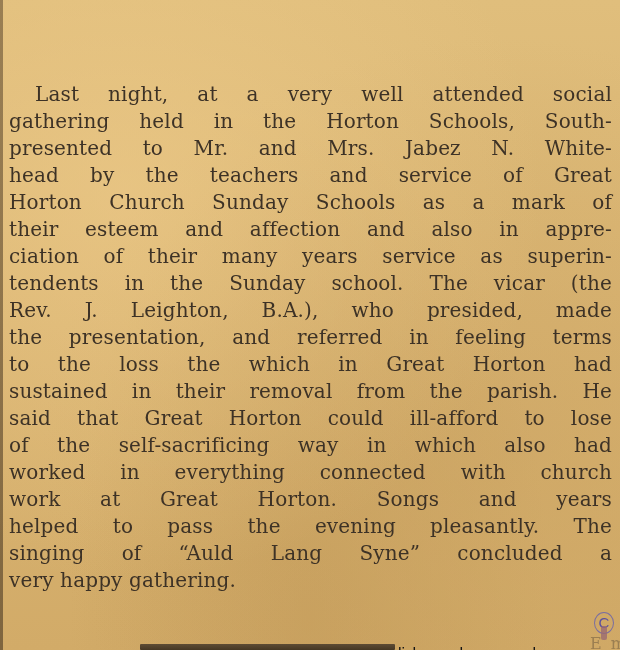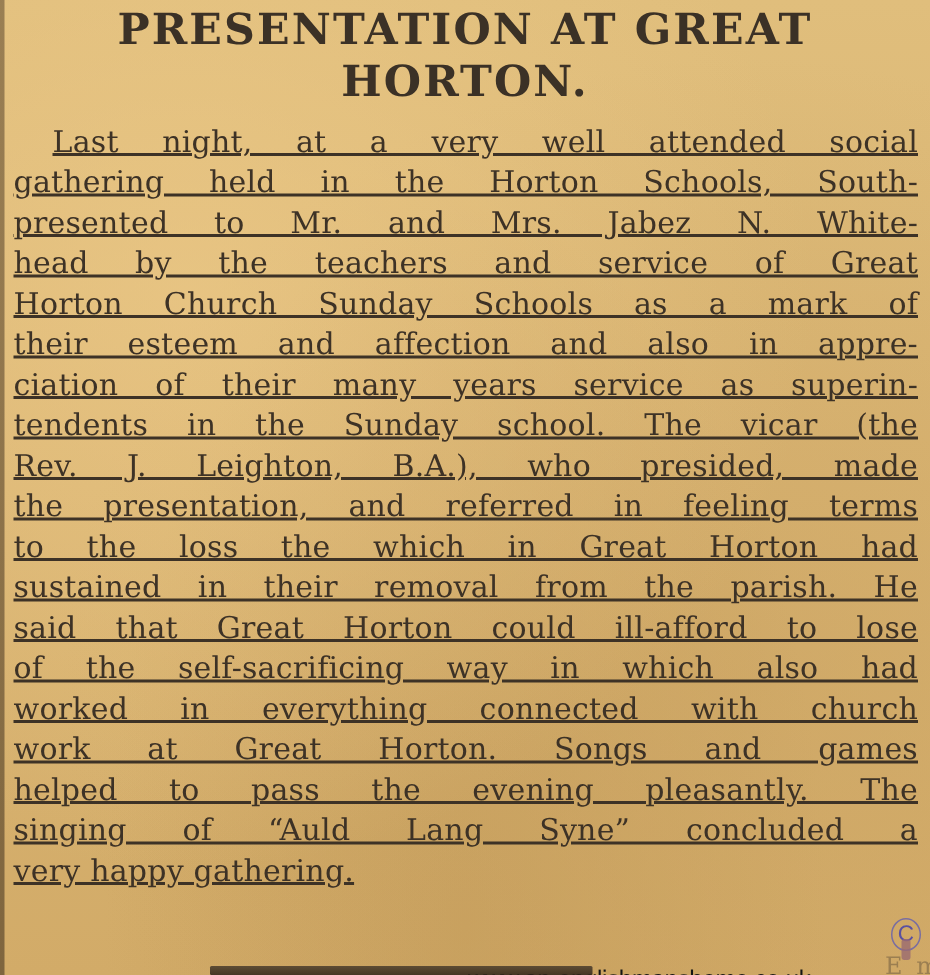--- a/index.html
+++ b/index.html
@@ -58,21 +58,20 @@
       color: #3d3226;
     }
     .text-line {
       display: block;
       height: 27px;
       line-height: 27px;
       white-space: nowrap;
       text-align: justify;
       text-align-last: justify;
       letter-spacing: 0.15px;
-      text-decoration: underline;
     }
     .text-line.indent {
       padding-left: 26px;
     }
     .text-line.last {
       text-align-last: left;
     }
     .watermark {
       position: absolute;
       left: 312px;
@@ -127,42 +126,38 @@
       border-radius: 1px;
       opacity: 0.85;
     }
   </style>
 </head>
 <body>
 
 <div class="clipping">
   <div class="left-edge"></div>
 
-  <h1 class="headline">
-    <span class="headline-line">PRESENTATION AT GREAT</span>
-    <span class="headline-line">HORTON.</span>
-  </h1>
 
   <div class="body-text">
     <span class="text-line indent">Last night, at a very well attended social</span>
     <span class="text-line">gathering held in the Horton Schools, South-</span>
     <span class="text-line">presented to Mr. and Mrs. Jabez N. White-</span>
     <span class="text-line">head by the teachers and service of Great</span>
     <span class="text-line">Horton Church Sunday Schools as a mark of</span>
     <span class="text-line">their esteem and affection and also in appre-</span>
     <span class="text-line">ciation of their many years service as superin-</span>
     <span class="text-line">tendents in the Sunday school.  The vicar (the</span>
     <span class="text-line">Rev. J. Leighton, B.A.), who presided, made</span>
     <span class="text-line">the presentation, and referred in feeling terms</span>
     <span class="text-line">to the loss the which in Great Horton had</span>
     <span class="text-line">sustained in their removal from the parish. He</span>
     <span class="text-line">said that Great Horton could ill-afford to lose</span>
     <span class="text-line">of the self-sacrificing way in which also had</span>
     <span class="text-line">worked in everything connected with church</span>
-    <span class="text-line">work at Great Horton.  Songs and games</span>
+    <span class="text-line">work at Great Horton.  Songs and years</span>
     <span class="text-line">helped to pass the evening pleasantly.  The</span>
     <span class="text-line">singing of “Auld Lang Syne” concluded a</span>
     <span class="text-line last">very happy gathering.</span>
   </div>
 
   <div class="watermark">www.an-englishmanshome.co.uk</div>
   <div class="copyright-icon">C</div>
   <div class="copyright-figure"></div>
   <div class="next-headline-fragment">E&nbsp;m</div>
   <div class="rule"></div>

